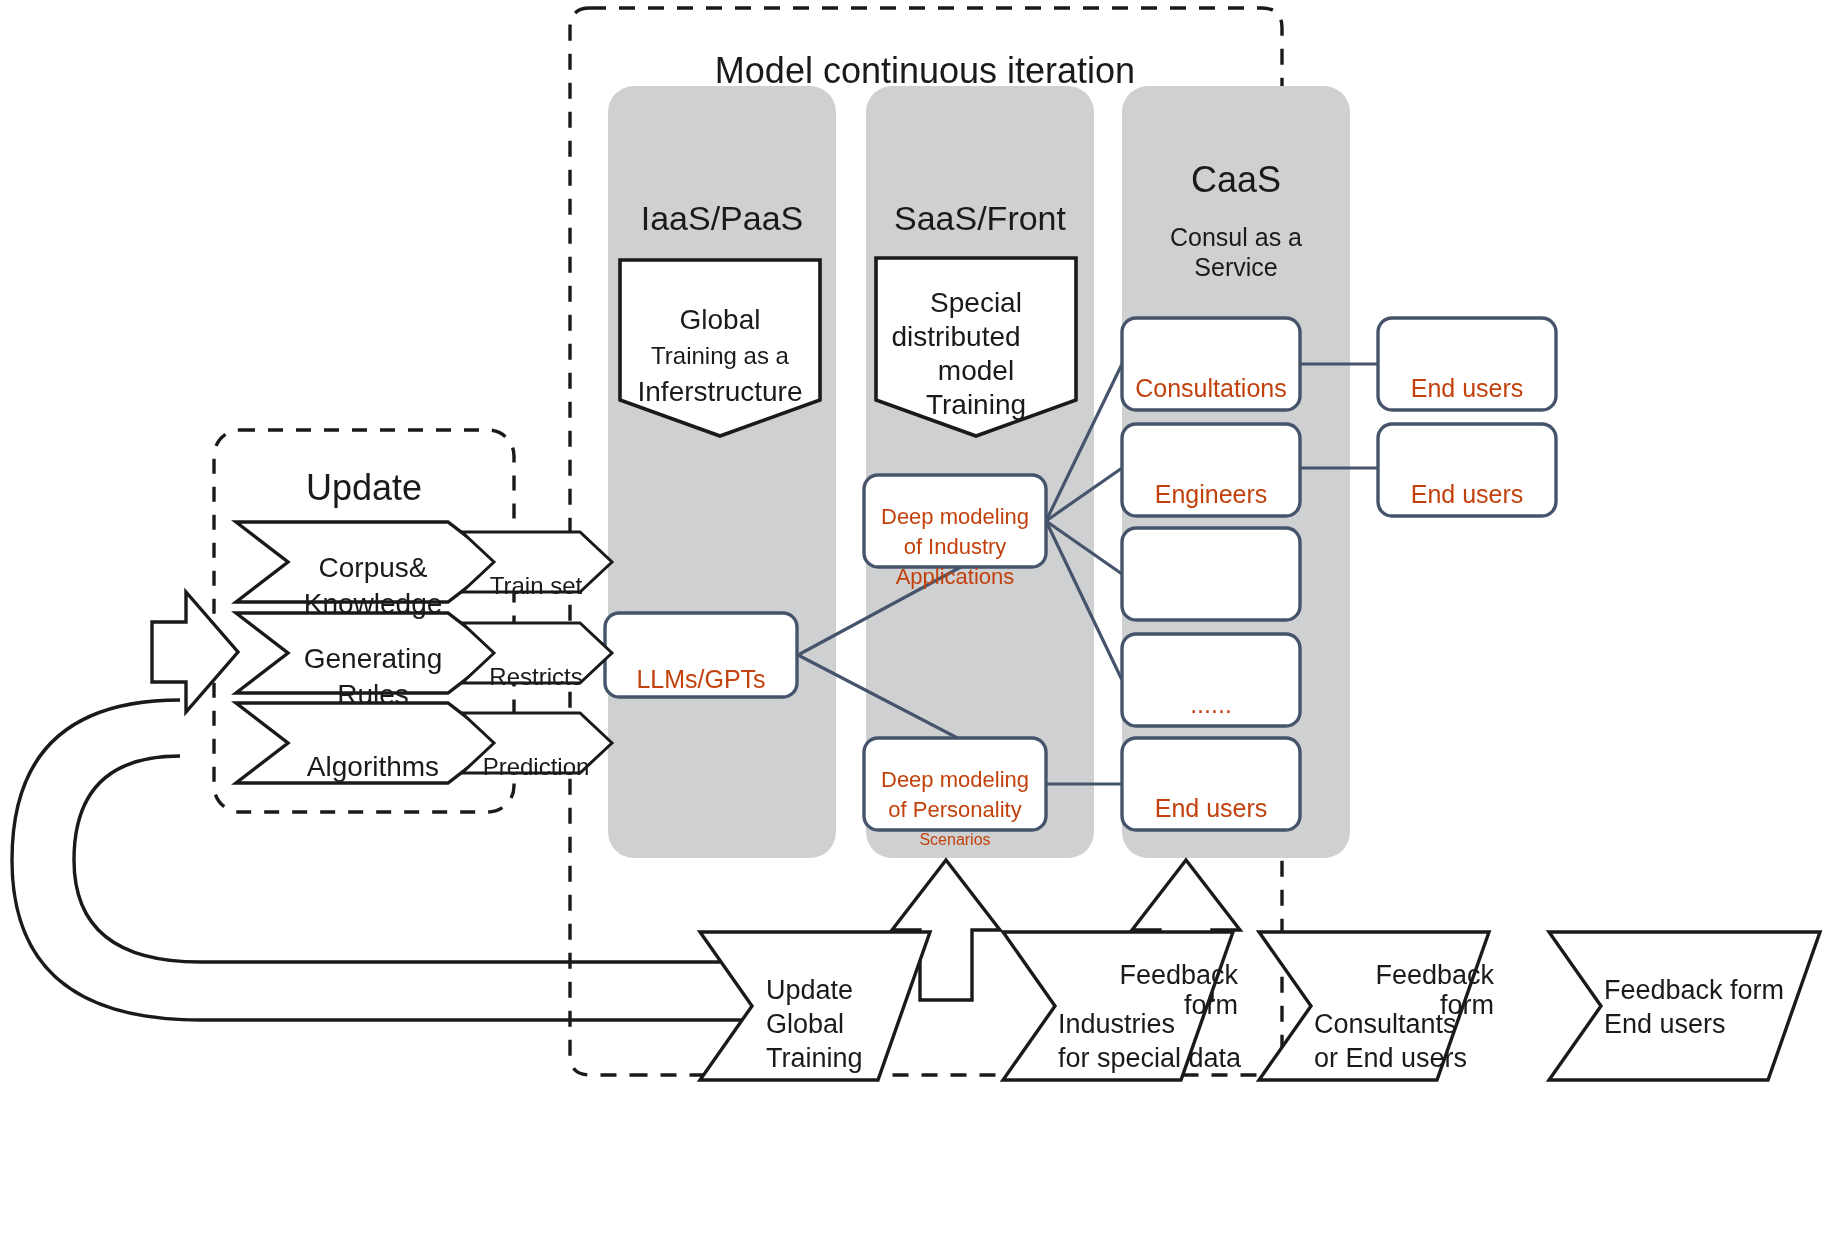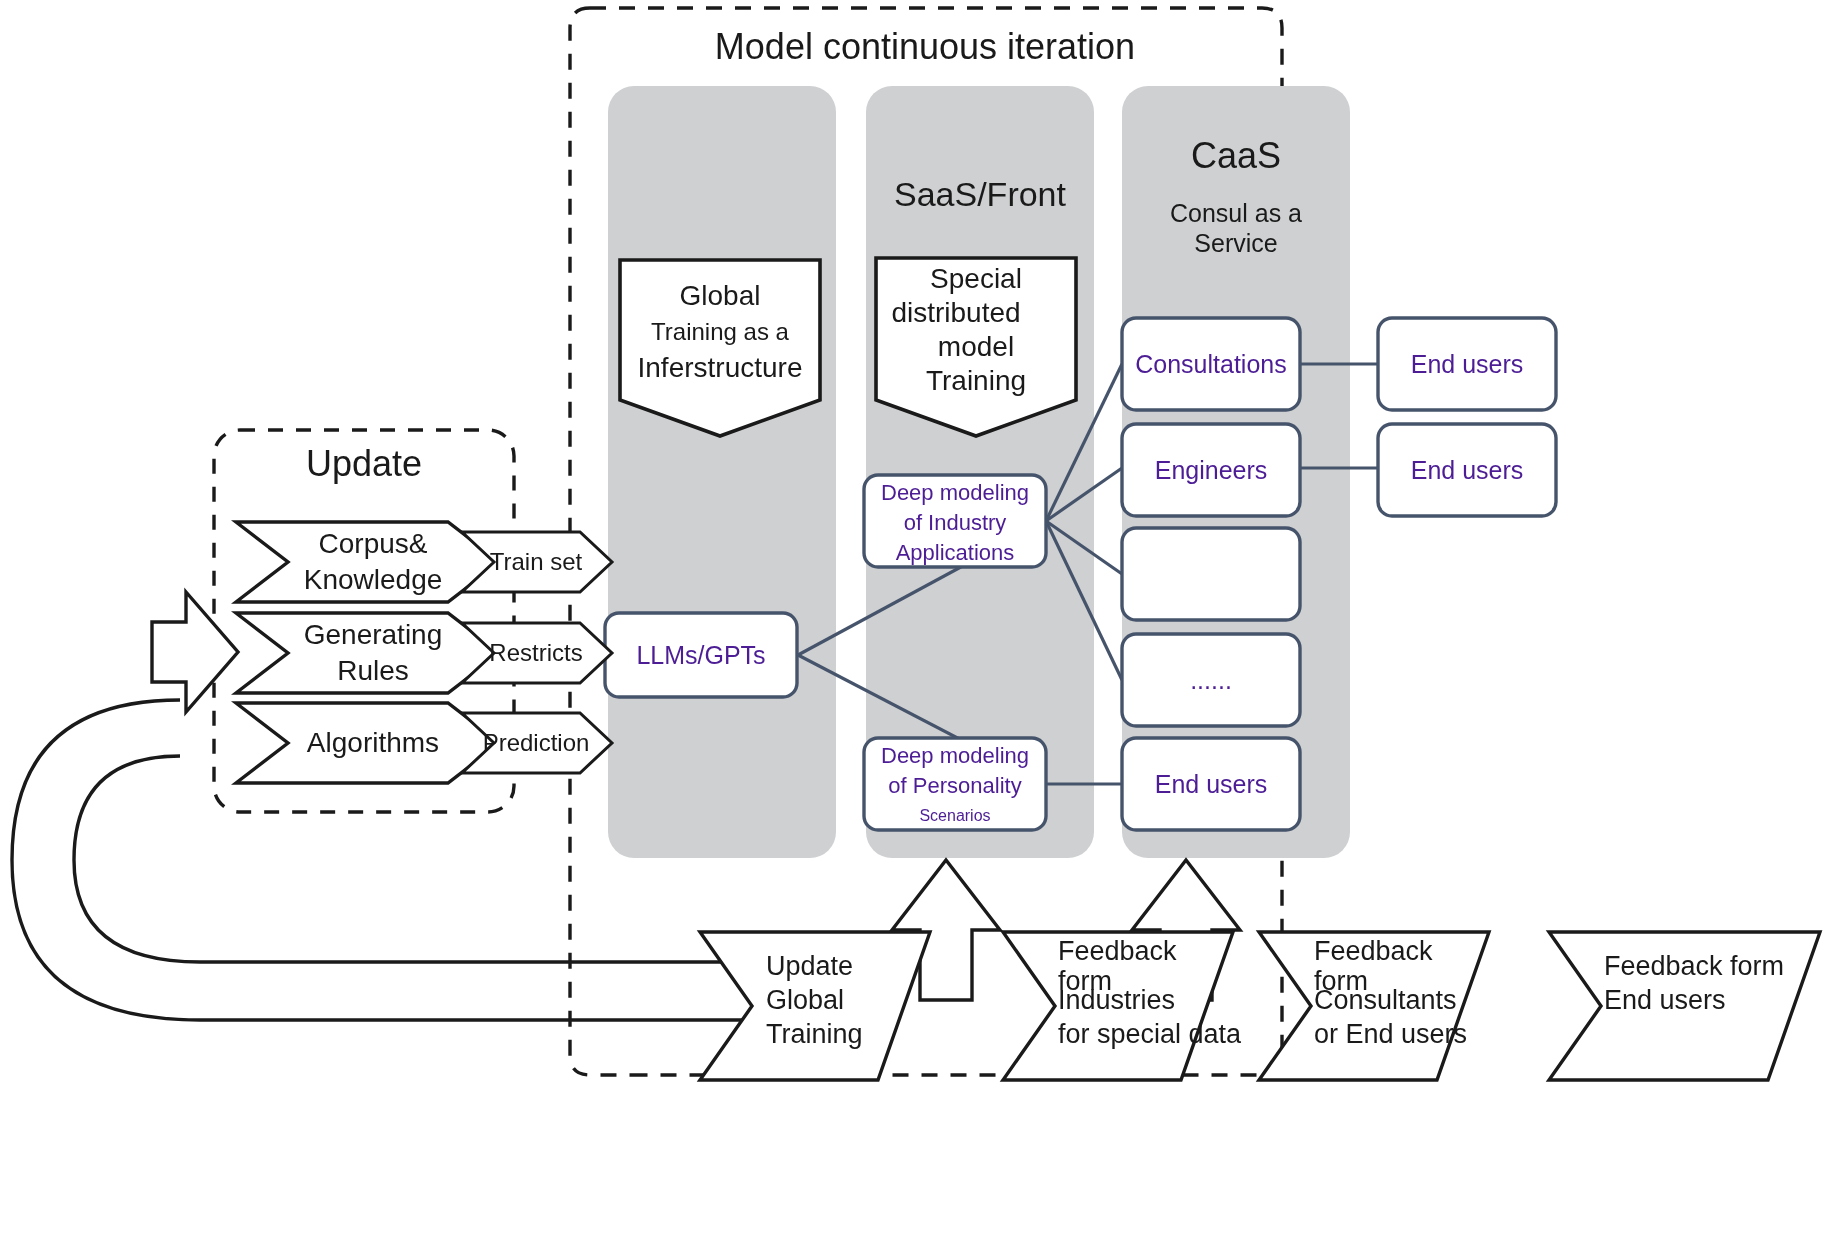--- a/index.html
+++ b/index.html
@@ -1,22 +1,22 @@
 <!DOCTYPE html>
 <html><head>
 <meta charset="utf-8">
 <style>
   html,body{margin:0;padding:0;background:#ffffff;}
   body{font-family:"Liberation Sans", sans-serif;}
   #stage{position:relative;width:1831px;height:1239px;background:#fff;overflow:hidden;}
   #svgroot{position:absolute;left:0;top:0;width:1831px;height:1239px;}
   .lbl{position:absolute;display:flex;align-items:center;justify-content:center;
-       text-align:left;line-height:1.12;pointer-events:none;}
+       text-align:right;line-height:1.12;pointer-events:none;margin-top:24px;}
   .dark{color:#1a1a1a;}
-  .blue{color:#4c1d95;border-radius:32px;}
+  .blue{color:#c2410c;border-radius:32px;}
 </style>
 </head>
 <body>
 
 <div id="stage">
 
   <svg id="svgroot" viewBox="0 0 1831 1239">
 
     <path d="M 590,8 L 1262,8 Q 1282,8 1282,28 L 1282,1055 Q 1282,1075 1262,1075 L 640,1075" fill="none" stroke="#1A1A1A" stroke-width="3.4" stroke-dasharray="16,13" stroke-linecap="butt" transform="translate(0,0)"></path>
     <path d="M 590,8 Q 570,8 570,28 L 570,1055 Q 570,1075 590,1075 L 640,1075" fill="none" stroke="#1A1A1A" stroke-width="3.4" stroke-dasharray="16,13"></path>
@@ -77,20 +77,21 @@
     <path d="M 1186,860 L 1240,930 L 1212,930 L 1212,1000 L 1160,1000 L 1160,930 L 1132,930 Z" fill="#FFFFFF" stroke="#1A1A1A" stroke-width="3.4" stroke-linejoin="miter"></path>
 
     <path d="M 700,932 L 930,932 L 878,1080 L 700,1080 L 752,1006 Z" fill="#FFFFFF" stroke="#1A1A1A" stroke-width="3.4" stroke-linejoin="miter"></path>
     <path d="M 1003,932 L 1233,932 L 1181,1080 L 1003,1080 L 1055,1006 Z" fill="#FFFFFF" stroke="#1A1A1A" stroke-width="3.4" stroke-linejoin="miter"></path>
     <path d="M 1259,932 L 1489,932 L 1437,1080 L 1259,1080 L 1311,1006 Z" fill="#FFFFFF" stroke="#1A1A1A" stroke-width="3.4" stroke-linejoin="miter"></path>
     <path d="M 1549,932 L 1820,932 L 1768,1080 L 1549,1080 L 1601,1006 Z" fill="#FFFFFF" stroke="#1A1A1A" stroke-width="3.4" stroke-linejoin="miter"></path>
   </svg>
 
   <div class="lbl dark" style="left:620px;top:22px;width:610px;height:50px;font-size:36px;">Model continuous iteration</div>
 
+  <div class="lbl dark" style="left:608px;top:172px;width:228px;height:44px;font-size:34px;">IaaS/PaaS</div>
   <div class="lbl dark" style="left:1122px;top:134px;width:228px;height:44px;font-size:36px;">CaaS</div>
   <div class="lbl dark" style="left:866px;top:172px;width:228px;height:44px;font-size:34px;">SaaS/Front</div>
   <div class="lbl dark" style="left:1122px;top:198px;width:228px;height:30px;font-size:25px;">Consul as a</div>
   <div class="lbl dark" style="left:1122px;top:228px;width:228px;height:30px;font-size:25px;">Service</div>
 
   <div class="lbl dark" style="left:620px;top:278px;width:200px;height:36px;font-size:28px;">Global</div>
   <div class="lbl dark" style="left:614px;top:314px;width:212px;height:36px;font-size:24px;">Training as a</div>
   <div class="lbl dark" style="left:610px;top:350px;width:220px;height:36px;font-size:28px;">Inferstructure</div>
 
   <div class="lbl dark" style="left:876px;top:262px;width:200px;height:34px;font-size:28px;">Special</div>

